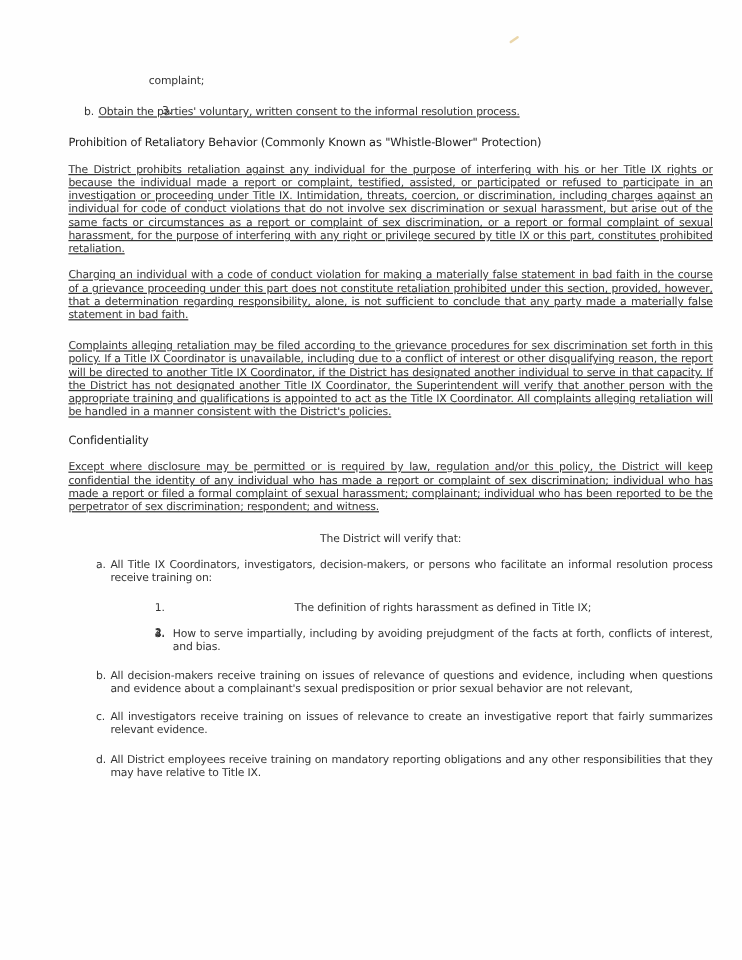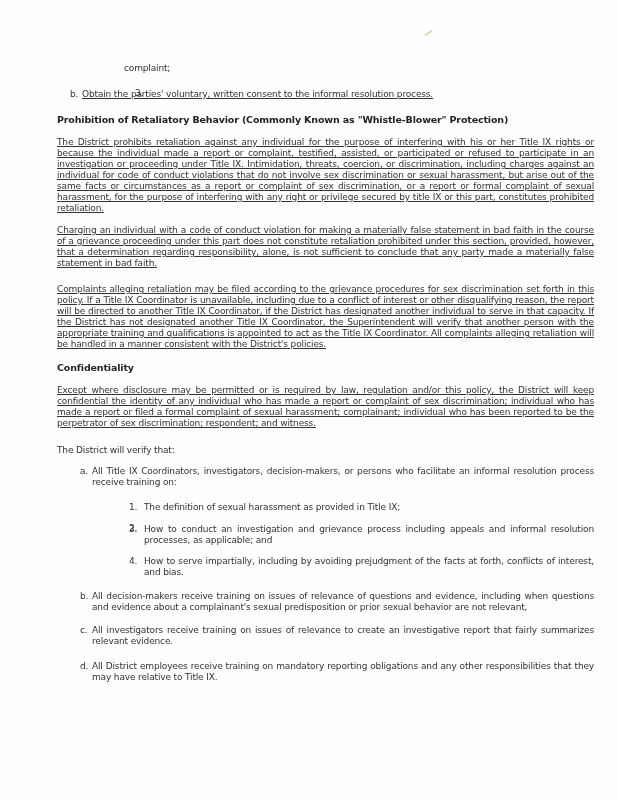--- a/index.html
+++ b/index.html
@@ -17,33 +17,33 @@
   }
   .content {
     position: absolute;
     left: 57px;
     top: 30px;
     width: 537px;
     margin-top: 33px;
   }
   .p { text-align: justify; margin: 0 0 11px 0; text-decoration: underline; }
   .h {
-    font-weight: bold;
+    font-weight: normal;
     font-size: 9.5px;
     color: #222222;
     margin: 0 0 12px 0;
   }
   .frag { margin-left: 67px; margin-bottom: 14px; }
   .li { position: relative; text-align: justify; }
   .li .marker { position: absolute; top: 0; left: 0; }
   .li3 .marker { left: 78px; }  .li3 .t { margin-left: 92px; }
   .lib .marker { left: 13px; }  .lib .t { margin-left: 25px; text-decoration: underline; }
   .lia .marker { left: 23px; }  .lia .t { margin-left: 35px; }
   .lin .marker { left: 72px; }  .lin .t { margin-left: 87px; }
-  .mb10 { margin-bottom: 10px; }
+  .mb10 { margin-bottom: 10px; text-align: center; }
   .mb11 { margin-bottom: 11px; }
   .mb12 { margin-bottom: 12px; }
   .mb13 { margin-bottom: 13px; }
   .mb14 { margin-bottom: 14px; }
   .mb15 { margin-bottom: 15px; }
   .mb16 { margin-bottom: 16px; }
   .artifact {
     position: absolute;
     left: 424px;
     top: 32px;
@@ -87,30 +87,29 @@
 
     <div class="mb10">The District will verify that:</div>
 
     <div class="li lia mb14">
       <span class="marker">a.</span>
       <div class="t">All Title IX Coordinators, investigators, decision-makers, or persons who facilitate an informal resolution process receive training on:</div>
     </div>
 
     <div class="li lin mb10">
       <span class="marker">1.</span>
-      <div class="t">The definition of sexual harassment as provided in Title IX;</div>
+      <div class="t">The definition of rights harassment as defined in Title IX;</div>
     </div>
 
     <div class="li lin mb11">
       <span class="marker">2.</span>
     </div>
 
     <div class="li lin mb10">
       <span class="marker">3.</span>
-      <div class="t">How to conduct an investigation and grievance process including appeals and informal resolution processes, as applicable; and</div>
     </div>
 
     <div class="li lin mb13">
       <span class="marker">4.</span>
       <div class="t">How to serve impartially, including by avoiding prejudgment of the facts at forth, conflicts of interest, and bias.</div>
     </div>
 
     <div class="li lia mb12">
       <span class="marker">b.</span>
       <div class="t">All decision-makers receive training on issues of relevance of questions and evidence, including when questions and evidence about a complainant's sexual predisposition or prior sexual behavior are not relevant,</div>

